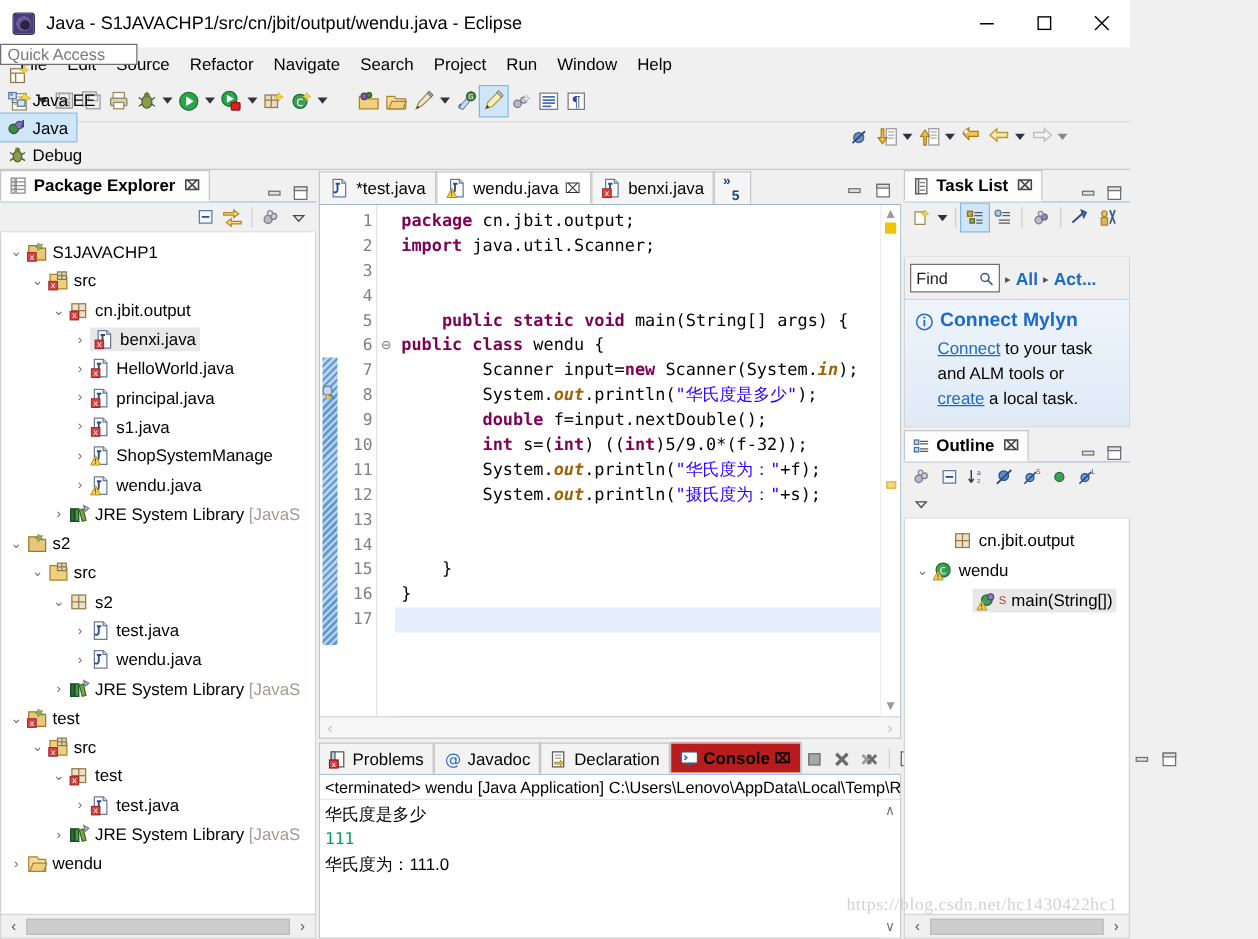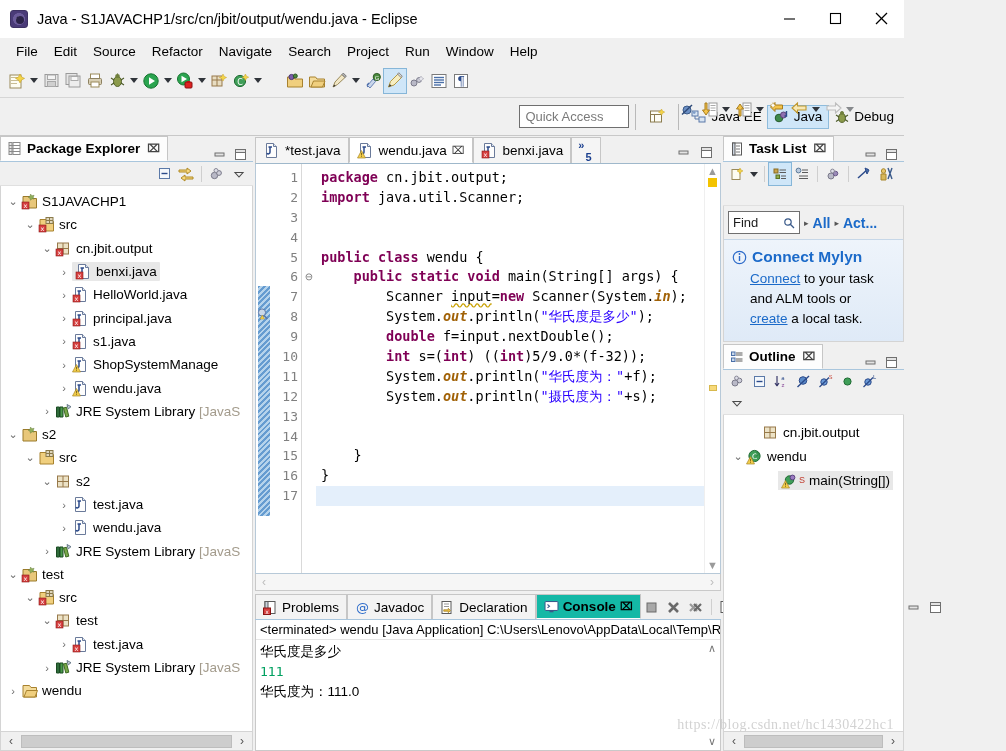--- a/index.html
+++ b/index.html
@@ -79,25 +79,26 @@
   .tb-arrow::after {
     content: ""; border-left: 4px solid transparent; border-right: 4px solid transparent;
     border-top: 5px solid #30343a;
   }
   .tb-spacer { width: 20px; }
 
   
   .coolbar2 {
     height: 38px; min-height: 38px;
     background: #f0f0f0;
-    display: flex; align-items: center;
+    display: flex; align-items: flex-start;
     justify-content: flex-end;
     padding-right: 4px;
     border-bottom: 1px solid #c8c8c8;
     position: relative;
+    flex-direction: column;
   }
   .quick-access {
     width: 110px; height: 23px;
     border: 1px solid #6f6f6f;
     background: #fff;
     font-size: 13px;
     color: #7a7a7a;
     padding: 0 5px;
     display: flex; align-items: center;
     font-family: "Liberation Sans", sans-serif;
@@ -231,21 +232,21 @@
     font-family: "DejaVu Sans Mono", monospace; font-size: 13.5px;
   }
   .cline { height: 19.9px; line-height: 19.9px; white-space: pre; padding-left: 5px; }
   .cline.cur { background: #e4effb; }
   .ruler-nums .rline { height: 19.9px; line-height: 19.9px; }
   .fold-col .fline { height: 19.9px; line-height: 19.9px; text-align:center; color:#777; font-size:10px;}
   .kw { color: #7f0055; font-weight: bold; }
   .str { color: #2a00ff; }
   .fld { color: #a16207; font-style: italic; font-weight: bold; }
   .warn-underline {
-    text-decoration: underline; text-decoration-color: #c8a000;
+    text-decoration-color: #c8a000;
     text-decoration-style: wavy; text-decoration-skip-ink: none; text-align: right;
   }
   .vscroll-col {
     width: 16px; background: #fff; border-left: 1px solid #efefef;
     display:flex; flex-direction:column; align-items:center; justify-content: space-between;
     padding: 2px 0;
   }
   .overview-mark { width:9px; height:9px; background:#f3c300; }
   .overview-mark.sm { width:8px; height:6px; background:#f7d97a; border:1px solid #d8b94e;}
   .editor-hscroll {
@@ -259,21 +260,21 @@
   #console-area { flex: 1; display:flex; flex-direction: column; min-height:0; margin-top: 3px; }
   .console-tabrow {
     display:flex; align-items:flex-end; height: 26px; min-height:26px;
     border-bottom: 1px solid #a9c6dd;
   }
   .ctab {
     display:flex; align-items:center; gap:4px; height:25px; padding: 0 7px;
     font-size: 13.5px; white-space:nowrap;
     border: 1px solid #c6c6c6; border-bottom: none; background: #f3f3f3;
   }
-  .ctab.active { background:#14b8a6; font-weight:bold; border-bottom:1px solid #fdfdfd; }
+  .ctab.active { background:#b91c1c; font-weight:bold; border-bottom:1px solid #fdfdfd; }
   .ctab .close { font-size: 11px; }
   .console-tools { margin-left:auto; display:flex; align-items:center; padding-right:4px; }
   .console-body {
     flex:1; background:#fff; border:1px solid #c9c9c9; border-top:none;
     display:flex; flex-direction:column; min-height:0; overflow:hidden;
   }
   .console-head {
     font-size: 13px; padding: 2px 4px; white-space: nowrap; overflow:hidden;
     border-bottom: 1px solid #e6e6e6;
   }
@@ -1049,22 +1050,22 @@
               <div class="fline"></div>
               <div class="fline"></div>
               <div class="fline"></div>
               <div class="fline"></div>
             </div>
           <div class="code" id="code-lines">
               <div class="cline"><span class="kw">package</span><span> cn.jbit.output;</span></div>
               <div class="cline"><span class="kw">import</span><span> java.util.Scanner;</span></div>
               <div class="cline"></div>
               <div class="cline"></div>
+              <div class="cline"><span>    </span><span class="kw">public static void</span><span> main(String[] args) {</span></div>
               <div class="cline"><span class="kw">public class</span><span> wendu {</span></div>
-              <div class="cline"><span>    </span><span class="kw">public static void</span><span> main(String[] args) {</span></div>
               <div class="cline"><span>        Scanner </span><span class="warn-underline">input</span><span>=</span><span class="kw">new</span><span> Scanner(System.</span><span class="fld">in</span><span>);</span></div>
               <div class="cline"><span>        System.</span><span class="fld">out</span><span>.println(</span><span class="str">"华氏度是多少"</span><span>);</span></div>
               <div class="cline"><span>        </span><span class="kw">double</span><span> f=input.nextDouble();</span></div>
               <div class="cline"><span>        </span><span class="kw">int</span><span> s=(</span><span class="kw">int</span><span>) ((</span><span class="kw">int</span><span>)5/9.0*(f-32));</span></div>
               <div class="cline"><span>        System.</span><span class="fld">out</span><span>.println(</span><span class="str">"华氏度为：</span><span class="str">"</span><span>+f);</span></div>
               <div class="cline"><span>        System.</span><span class="fld">out</span><span>.println(</span><span class="str">"摄氏度为：</span><span class="str">"</span><span>+s);</span></div>
               <div class="cline"></div>
               <div class="cline"></div>
               <div class="cline"><span>    }</span></div>
               <div class="cline"><span>}</span></div>

